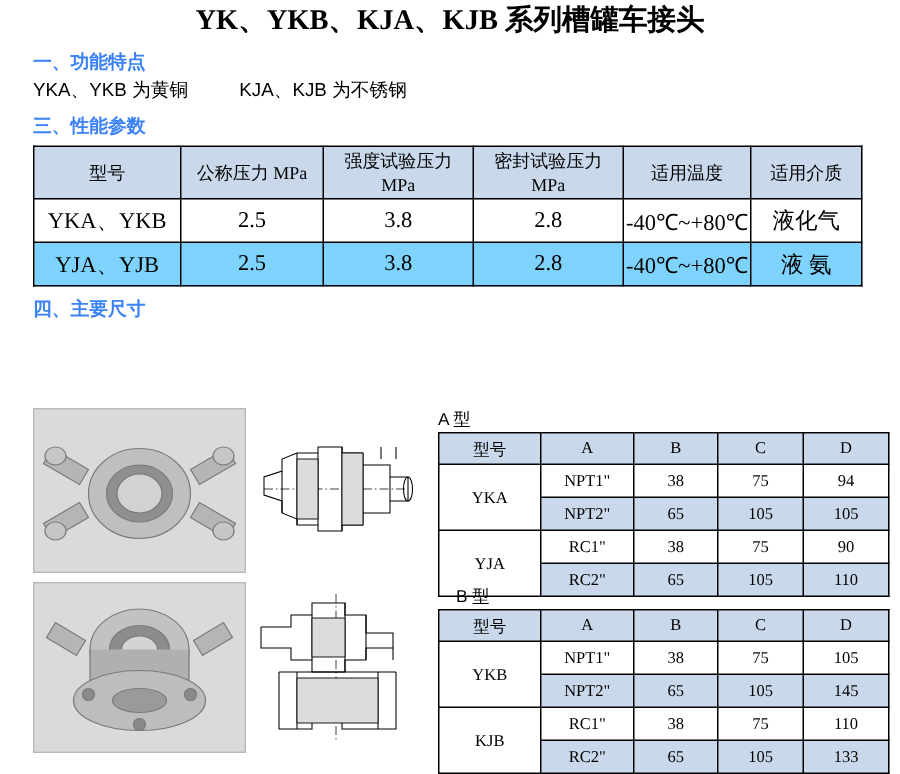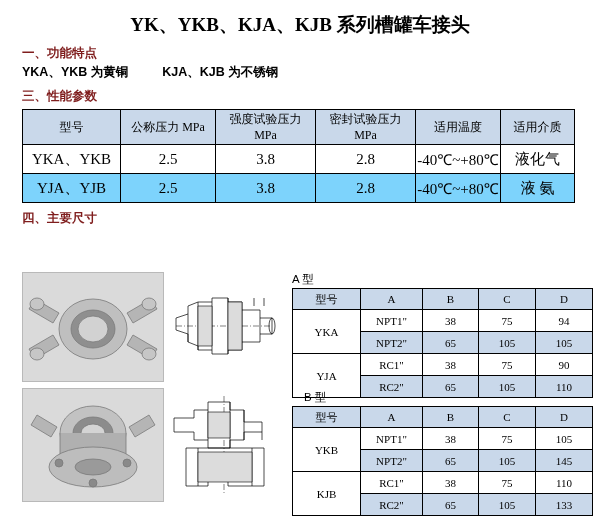--- a/index.html
+++ b/index.html
@@ -12,42 +12,41 @@
     overflow:hidden;
   }
   .page{position:relative;width:600px;height:516px;}
 
   .title{
     text-align:center;
     font-family:"Liberation Serif", serif;
     font-weight:bold;
     font-size:19px;
     letter-spacing:0px;
-    padding-top:12px;
+    padding-top:0;
     color:#000;
   }
 
   .sec-head{
-    color:#7f1d1d;
+    color:#3b82f6;
     font-weight:bold;
     font-size:12.5px;
     margin:7px 0 2px 22px;
     font-family:"Liberation Sans", sans-serif;
   }
   .para{
     font-size:12.5px;
     line-height:17px;
     margin:0 18px 0 22px;
     text-align:justify;
   }
   .para .indent{display:inline-block;width:20px;}
   .matline{
     font-size:12.5px;
     margin:1px 12px 0 22px;
-    font-weight:bold;
   }
   .matline .gap{display:inline-block;width:34px;}
 
   
   table{border-collapse:collapse;}
   .perf{
     margin:4px 0 0 22px;
     width:552px;
     table-layout:fixed;
   }

